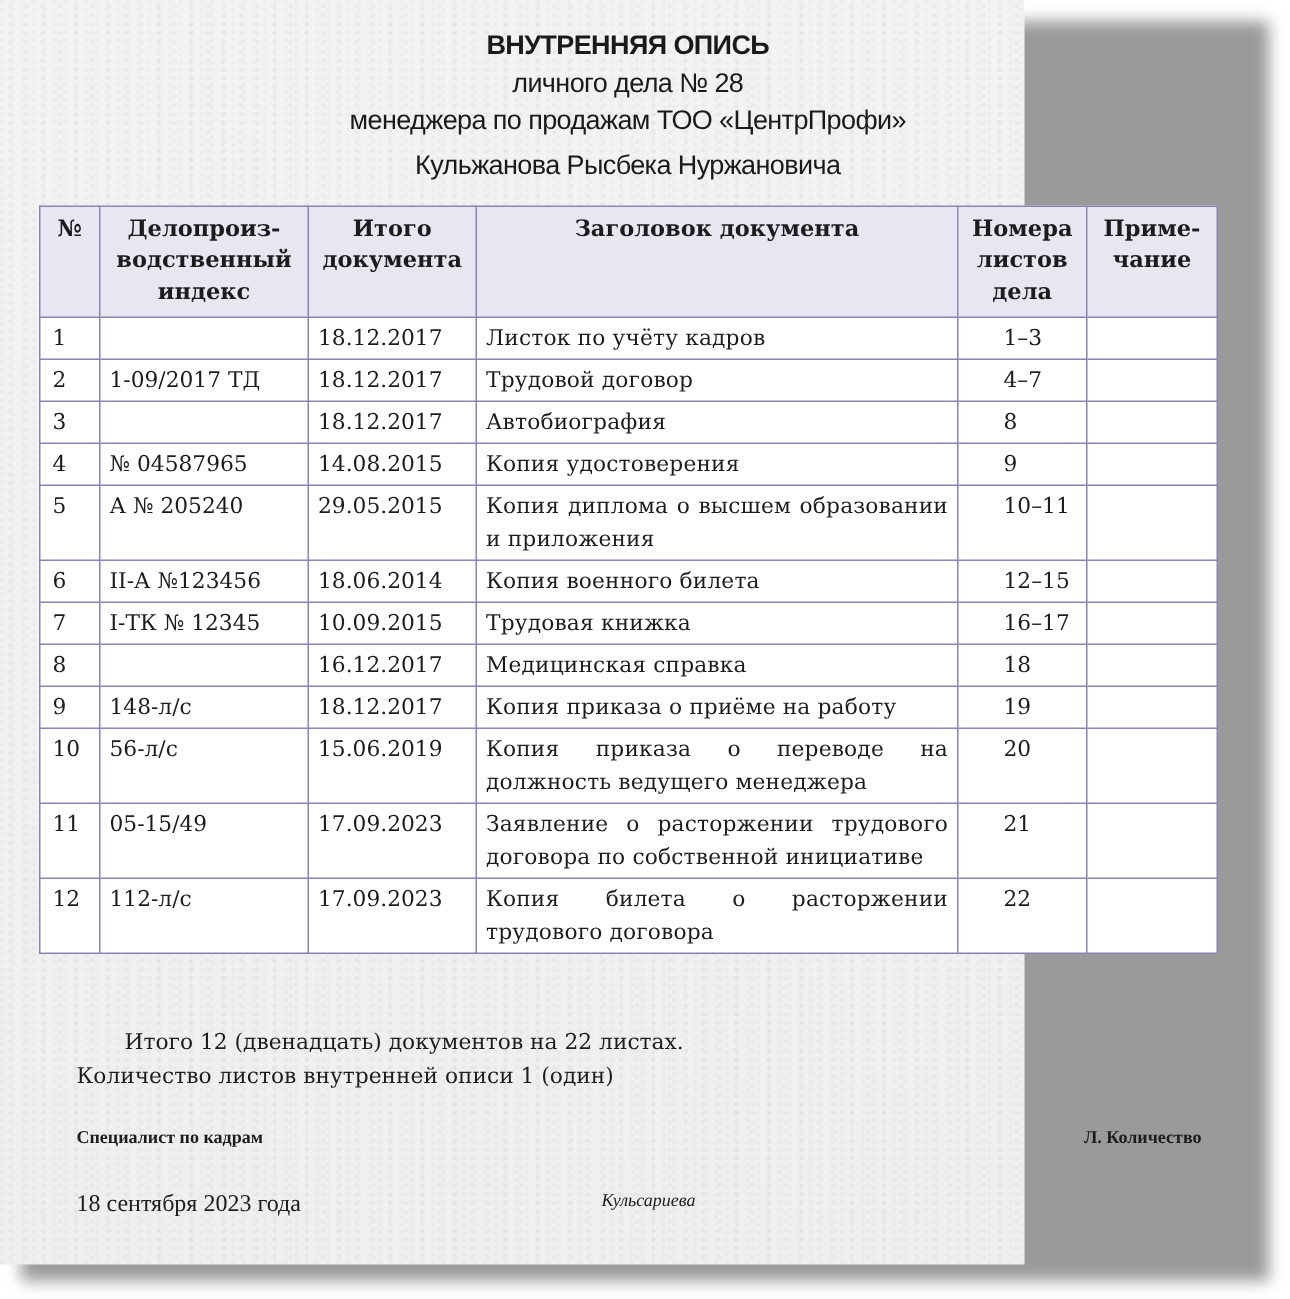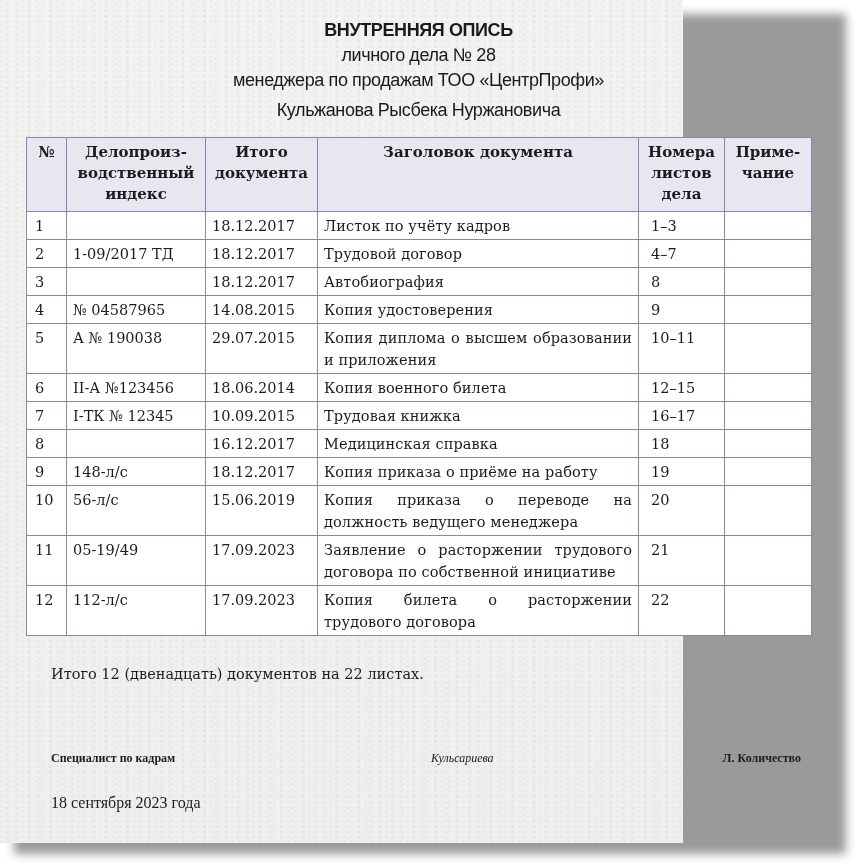--- a/index.html
+++ b/index.html
@@ -33,35 +33,35 @@
   }
   table.inventory th, table.inventory td {
     border: 1.6px solid #8c82b4; vertical-align: top;
   }
   table.inventory th {
     background: #e8e6f1; font-weight: bold; text-align: center; line-height: 21px;
     padding: 4px 3px 2px 3px; height: 74px; font-size: 15px;
   }
   table.inventory td { line-height: 22px; padding: 3px 6px 2px 6px; }
   table.inventory td.num { text-align: left; padding-left: 8px; }
-  table.inventory td.pages { padding-left: 12px; }
+  table.inventory td.pages { padding-left: 30px; }
   table.inventory td.title { text-align: justify; letter-spacing: 0.1px; }
   tr.single td { height: 28px; }
   tr.double td { height: 50px; }
 
   .footer { position: absolute; left: 51px; color: #1c1c1c;
     font-family: "DejaVu Serif", "Liberation Serif", serif; font-size: 14.5px; }
-  .total { top: 666px; }
+  .total { top: 687px; margin-left: 32px; }
   .sheets { top: 710px; }
   .date { top: 794px; font-family: "Liberation Serif", serif; font-size: 16px; }
 
   .sig-row { position: absolute; top: 751px; left: 51px; width: 750px; height: 22px;
     font-family: "Liberation Serif", serif; font-size: 12px; color: #1c1c1c; }
   .sig-position { position: absolute; left: 0; font-weight: bold; }
-  .sig-signature { position: absolute; left: 380px; font-style: italic; }
+  .sig-signature { position: absolute; left: 350px; font-style: italic; margin-top: 42px; }
   .sig-name { position: absolute; right: 0; font-weight: bold; }
 </style>
 </head>
 <body>
 
 <div class="shadow"></div>
 <div class="paper">
 
   <div class="heading h-title">ВНУТРЕННЯЯ ОПИСЬ</div>
   <div class="heading h-sub1">личного дела № 28</div>
@@ -129,22 +129,22 @@
       <tr class="single">
         <td class="num">4</td>
         <td>№ 04587965</td>
         <td>14.08.2015</td>
         <td class="title">Копия удостоверения</td>
         <td class="pages">9</td>
         <td></td>
       </tr>
       <tr class="double">
         <td class="num">5</td>
-        <td>А № 190038</td>
-        <td>29.07.2015</td>
+        <td>А № 205240</td>
+        <td>29.05.2015</td>
         <td class="title">Копия диплома о высшем образовании и приложения</td>
         <td class="pages">10–11</td>
         <td></td>
       </tr>
       <tr class="single">
         <td class="num">6</td>
         <td>II-А №123456</td>
         <td>18.06.2014</td>
         <td class="title">Копия военного билета</td>
         <td class="pages">12–15</td>
@@ -177,38 +177,39 @@
       <tr class="double">
         <td class="num">10</td>
         <td>56-л/с</td>
         <td>15.06.2019</td>
         <td class="title">Копия приказа о переводе на должность ведущего менеджера</td>
         <td class="pages">20</td>
         <td></td>
       </tr>
       <tr class="double">
         <td class="num">11</td>
-        <td>05-19/49</td>
+        <td>05-15/49</td>
         <td>17.09.2023</td>
         <td class="title">Заявление о расторжении трудового договора по собственной инициативе</td>
         <td class="pages">21</td>
         <td></td>
       </tr>
       <tr class="double">
         <td class="num">12</td>
         <td>112-л/с</td>
         <td>17.09.2023</td>
         <td class="title">Копия билета о расторжении трудового договора</td>
         <td class="pages">22</td>
         <td></td>
       </tr>
     </tbody>
   </table>
 
   <div class="footer total">Итого 12 (двенадцать) документов на 22 листах.</div>
+  <div class="footer sheets">Количество листов внутренней описи 1 (один)</div>
 
   <div class="sig-row">
     <span class="sig-position">Специалист по кадрам</span>
     <span class="sig-signature">Кульсариева</span>
     <span class="sig-name">Л. Количество</span>
   </div>
 
   <div class="footer date">18 сентября 2023 года</div>
 </div>
 

